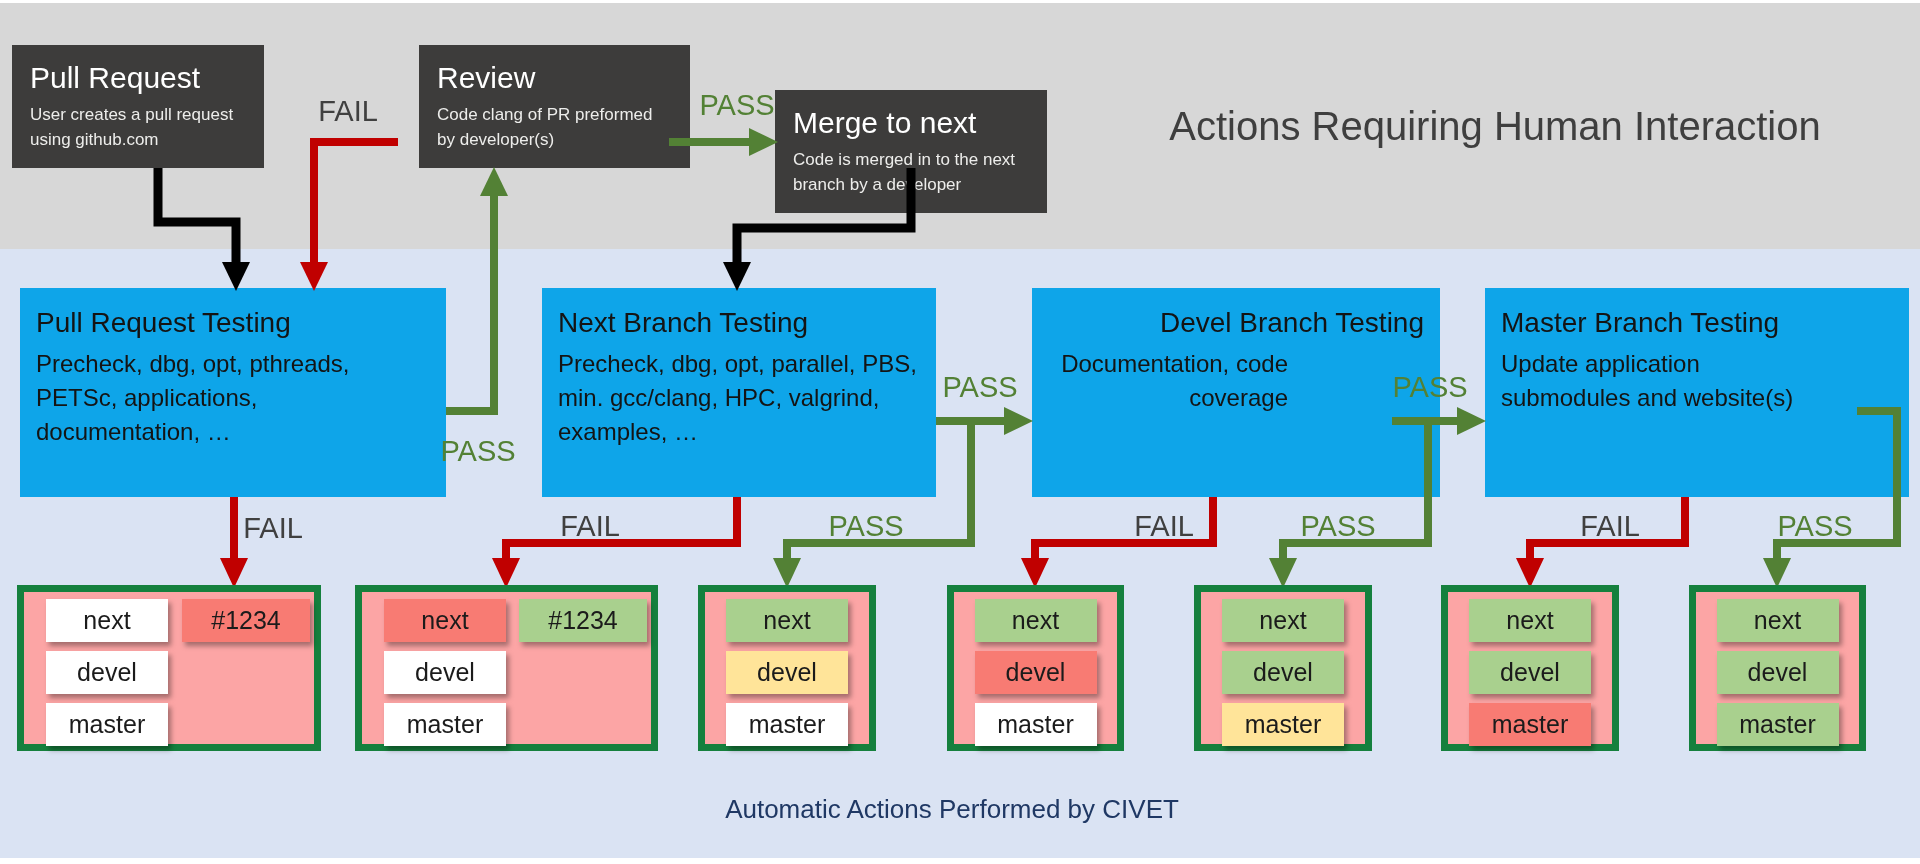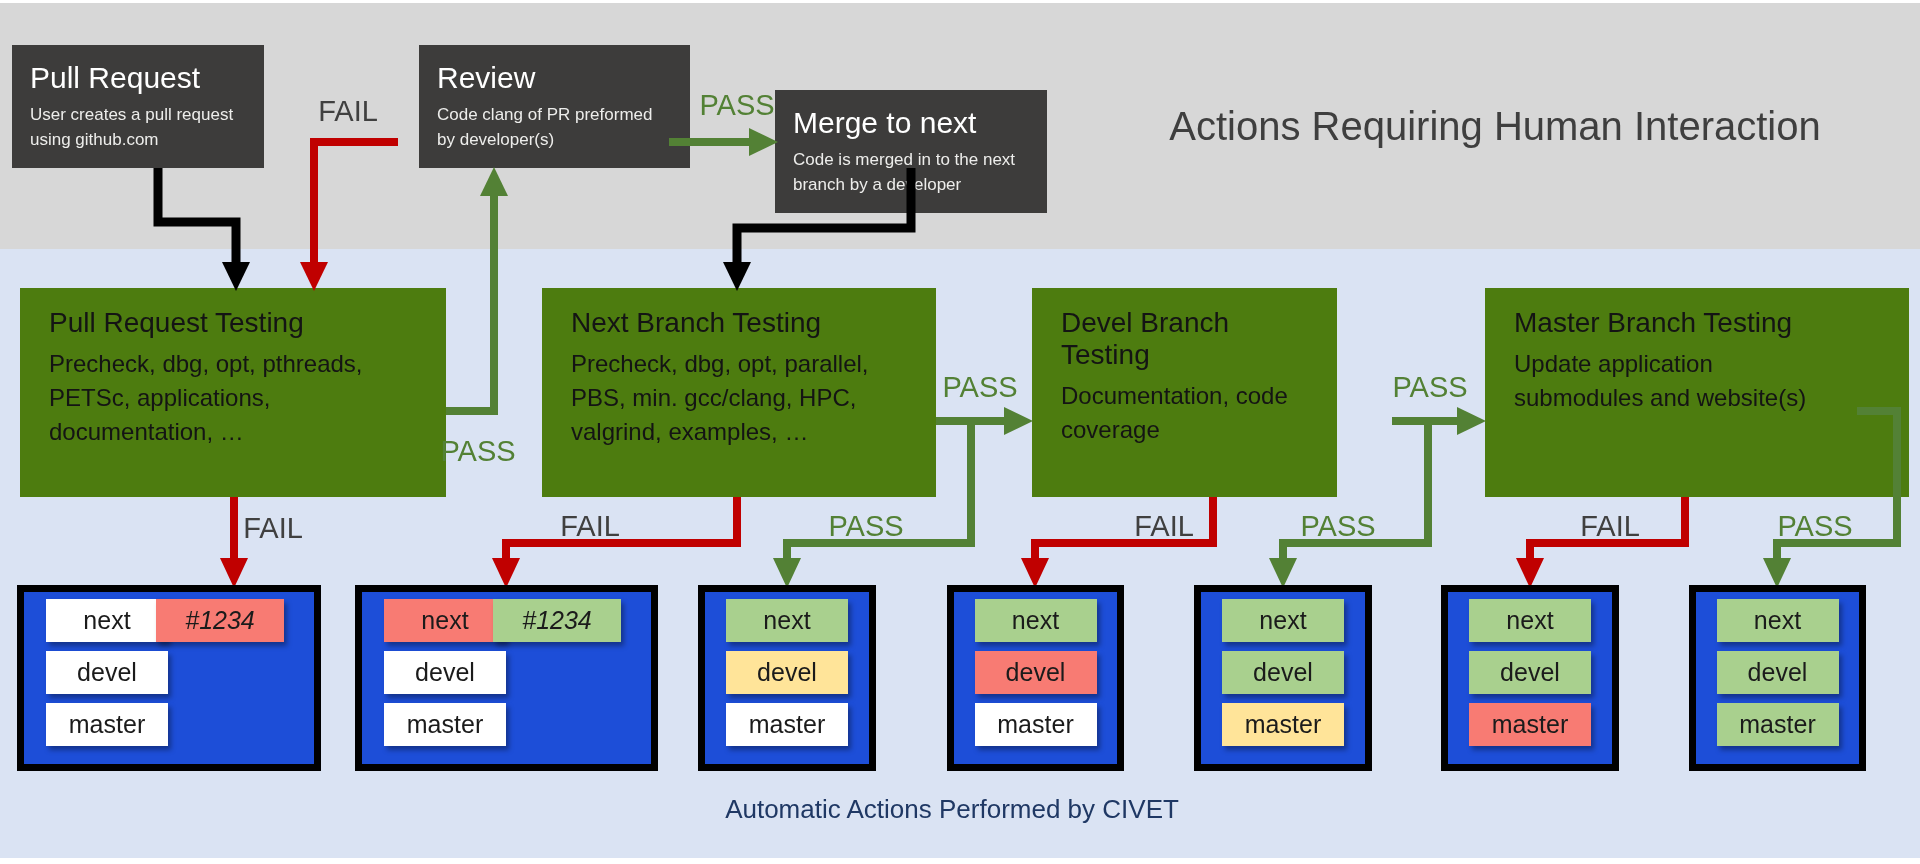--- a/index.html
+++ b/index.html
@@ -19,54 +19,54 @@
     position:absolute;top:45px;height:123px;background:#3d3c3b;color:#ffffff;
     padding:16px 18px;box-sizing:border-box;
   }
   .db1{left:12px;width:252px;}
   .db2{left:398px;width:271px;margin-left:21px;}
   .db3{left:775px;width:272px;margin-top:45px;}
   .dark-box .box-title{font-size:30px;margin-bottom:8px;}
   .dark-box .box-desc{font-size:17px;line-height:1.45;color:#ededeb;}
 
   .blue-box{
-    position:absolute;top:288px;height:209px;background:#4d7c0f;color:#141414;
-    padding:13px 29px;box-sizing:border-box;
+    position:absolute;top:288px;height:209px;background:#0ea5e9;color:#141414;
+    padding:13px 16px;box-sizing:border-box;
   }
   .bb1{left:20px;width:426px;}
   .bb2{left:542px;width:394px;}
-  .bb3{left:1032px;width:305px;}
+  .bb3{left:1032px;width:408px;text-align:right;}
   .bb4{left:1485px;width:424px;}
   .blue-box .box-title{font-size:28px;margin:6px 0 8px 0;}
   .blue-box .box-desc{font-size:24px;line-height:1.42;}
   .bb1 .box-desc{max-width:360px;}
   .bb3 .box-desc{max-width:240px;}
   .bb4 .box-desc{max-width:300px;}
 
   .status-box{
-    position:absolute;top:585px;height:186px;background:#1d4ed8;
-    border:7px solid #000000;box-sizing:border-box;
+    position:absolute;top:585px;height:166px;background:#fca5a5;
+    border:7px solid #15803d;box-sizing:border-box;
     display:flex;flex-direction:column;align-items:center;
     padding-top:7px;gap:9px;
   }
   .status-box.wide{align-items:flex-start;padding-left:22px;}
   .sb1{left:17px;width:304px;}
   .sb2{left:355px;width:303px;}
   .sb3{left:698px;width:178px;}
   .sb4{left:947px;width:177px;}
   .sb5{left:1194px;width:178px;}
   .sb6{left:1441px;width:178px;}
   .sb7{left:1689px;width:177px;}
 
   .chip{
     width:122px;height:43px;line-height:43px;text-align:center;
     font-size:25px;color:#1b1b1b;background:#ffffff;
     box-shadow:3px 4px 5px rgba(0,0,0,0.35);flex:0 0 auto;
   }
-  .pr-chip{position:absolute;right:30px;top:7px;width:128px;font-style:italic;}
+  .pr-chip{position:absolute;right:4px;top:7px;width:128px;}
   .chip-pass{background:#a9d08e;}
   .chip-fail{background:#f87b73;}
   .chip-warn{background:#ffe499;}
   .chip-none{background:#ffffff;}
 
   .edge-label{
     position:absolute;width:100px;text-align:center;font-size:29px;white-space:nowrap;
   }
   .edge-label.fail{color:#404040;}
   .edge-label.pass{color:#538135;}

